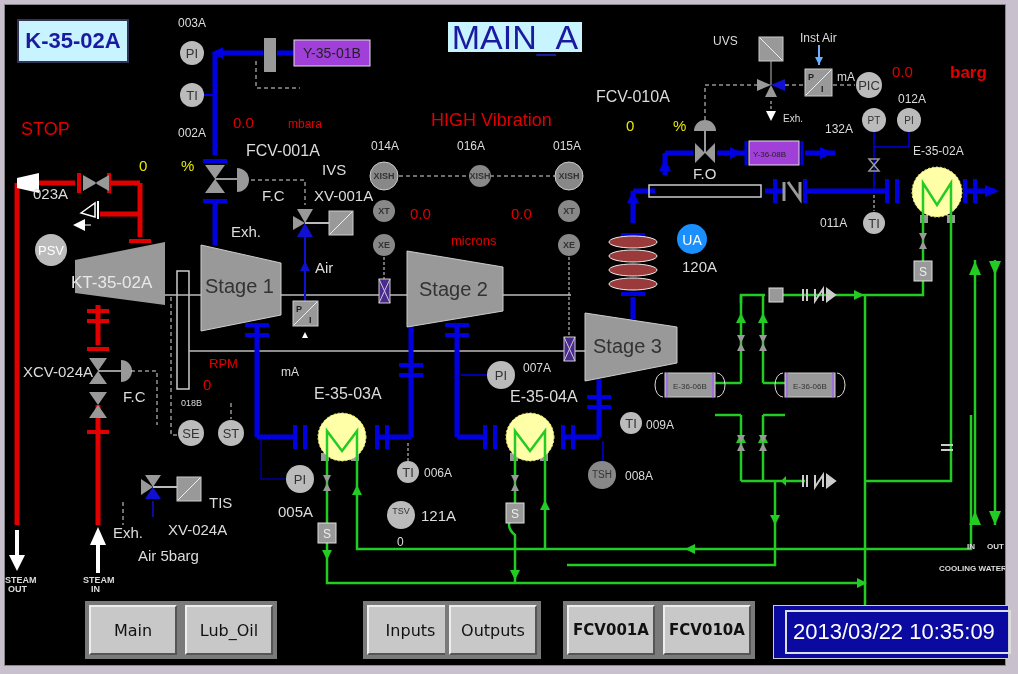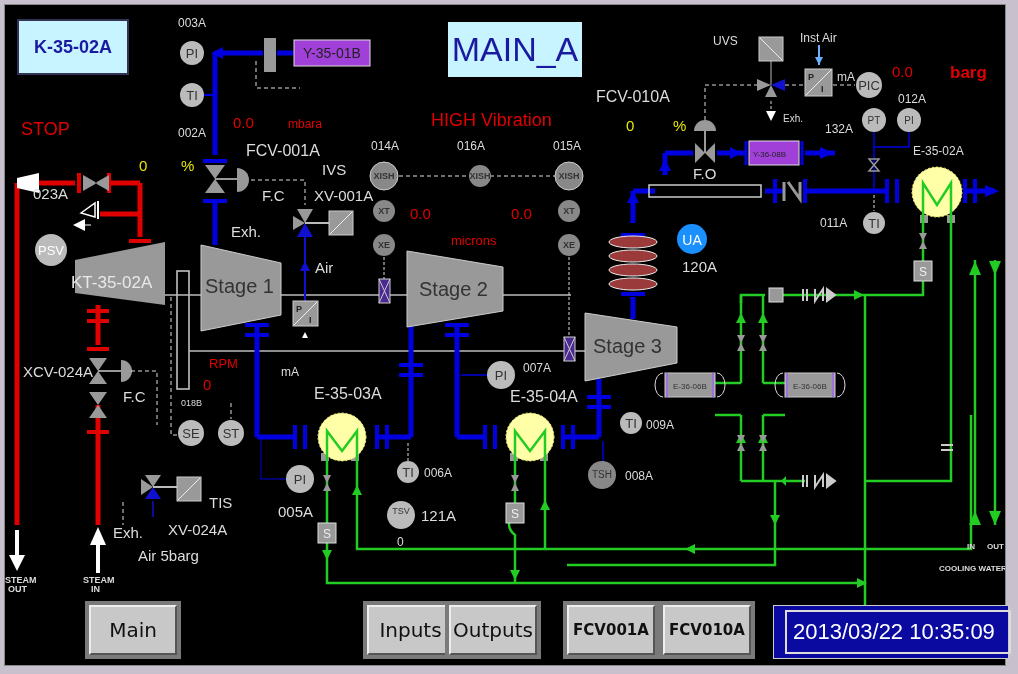--- a/index.html
+++ b/index.html
@@ -6,26 +6,26 @@
   body{width:1018px;height:674px;overflow:hidden;position:relative;font-family:"Liberation Sans",sans-serif;}
   #screen{position:absolute;left:4px;top:4px;width:1000px;height:660px;background:#000;border:1px solid #888;}
   svg{position:absolute;left:0;top:0;}
   .lbl{font-family:"Liberation Sans",sans-serif;fill:#dcdcdc;font-size:15px;}
   .lbl-sm{font-family:"Liberation Sans",sans-serif;fill:#dcdcdc;font-size:12px;}
   .lbl-xs{font-family:"Liberation Sans",sans-serif;fill:#dcdcdc;font-size:9px;font-weight:bold;}
   .red{font-family:"Liberation Sans",sans-serif;fill:#e00000;}
   .yel{font-family:"Liberation Sans",sans-serif;fill:#e8e800;font-size:15px;}
   .inst text{font-family:"Liberation Sans",sans-serif;fill:#333;font-size:13px;text-anchor:middle;}
   .btn{position:absolute;top:596px;height:58px;background:#7a7a7a;box-sizing:border-box;padding:4px;}
-  .btn .face{width:100%;height:100%;background:#c8c8c8;border-top:2px solid #eee;border-left:2px solid #eee;border-right:2px solid #555;border-bottom:2px solid #555;box-sizing:border-box;display:flex;align-items:center;justify-content:center;font-family:"DejaVu Sans",sans-serif;font-size:20px;color:#111;cursor:pointer;}
+  .btn .face{width:100%;height:100%;background:#c8c8c8;border-top:2px solid #eee;border-left:2px solid #eee;border-right:2px solid #555;border-bottom:2px solid #555;box-sizing:border-box;display:flex;align-items:center;justify-content:center;font-family:"DejaVu Sans",sans-serif;font-size:16px;color:#111;cursor:pointer;}
   .btn .face.bold{font-weight:bold;font-size:15px;}
   #clock{position:absolute;left:768px;top:600px;width:236px;height:54px;background:#0a0aa0;box-sizing:border-box;padding:4px;border:1px solid #ccc;}
   #clock .inner{width:100%;height:100%;border:2px solid #ddd;box-sizing:border-box;color:#fff;font-family:"Liberation Sans",sans-serif;font-size:22px;display:flex;align-items:center;padding-left:6px;margin-left:7px;}
-  #tag-box{position:absolute;left:12px;top:14px;width:112px;height:56px;background:#c8f4ff;border:2px solid #335;box-sizing:border-box;color:#1a1aa0;font-size:18px;font-weight:bold;display:flex;align-items:center;justify-content:center;}
-  #title-box{position:absolute;left:443px;top:17px;width:134px;height:55px;background:#c8f4ff;box-sizing:border-box;color:#1a1aa0;font-size:34px;display:flex;align-items:center;justify-content:center;}
+  #tag-box{position:absolute;left:12px;top:14px;width:112px;height:44px;background:#c8f4ff;border:2px solid #335;box-sizing:border-box;color:#1a1aa0;font-size:22px;font-weight:bold;display:flex;align-items:center;justify-content:center;}
+  #title-box{position:absolute;left:443px;top:17px;width:134px;height:30px;background:#c8f4ff;box-sizing:border-box;color:#1a1aa0;font-size:34px;display:flex;align-items:center;justify-content:center;}
 </style>
 </head>
 <body>
 
 <div id="screen">
 
 <svg width="1000" height="660" viewBox="0 0 1000 660">
   <defs>
     <marker id="arW" markerWidth="8" markerHeight="8" refX="4" refY="4" orient="auto">
           <path d="M0,0 L8,4 L0,8 z" fill="#fff"></path>
@@ -527,20 +527,23 @@
   <text class="lbl-xs" x="982" y="544" style="font-size:8px">OUT</text>
   <text class="lbl-xs" x="934" y="566" style="font-size:8px">COOLING WATER</text>
 </svg>
 
 <div id="tag-box">K-35-02A</div>
 <div id="title-box">MAIN_A</div>
 
 <div class="btn" style="left:80px;width:96px;">
   <div class="face">Main</div>
 </div>
+<div class="btn" style="left:176px;width:96px;">
+  <div class="face">Lub_Oil</div>
+</div>
 <div class="btn" style="left:358px;width:95px;">
   <div class="face">Inputs</div>
 </div>
 <div class="btn" style="left:440px;width:96px;">
   <div class="face">Outputs</div>
 </div>
 <div class="btn" style="left:558px;width:96px;">
   <div class="face bold">FCV001A</div>
 </div>
 <div class="btn" style="left:654px;width:96px;">

